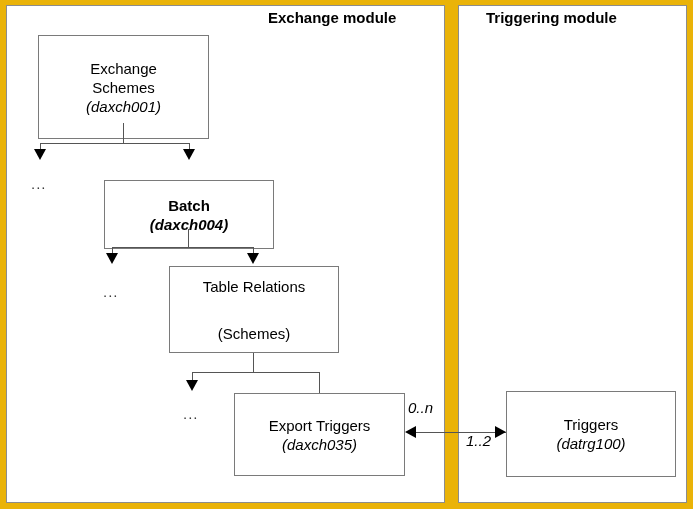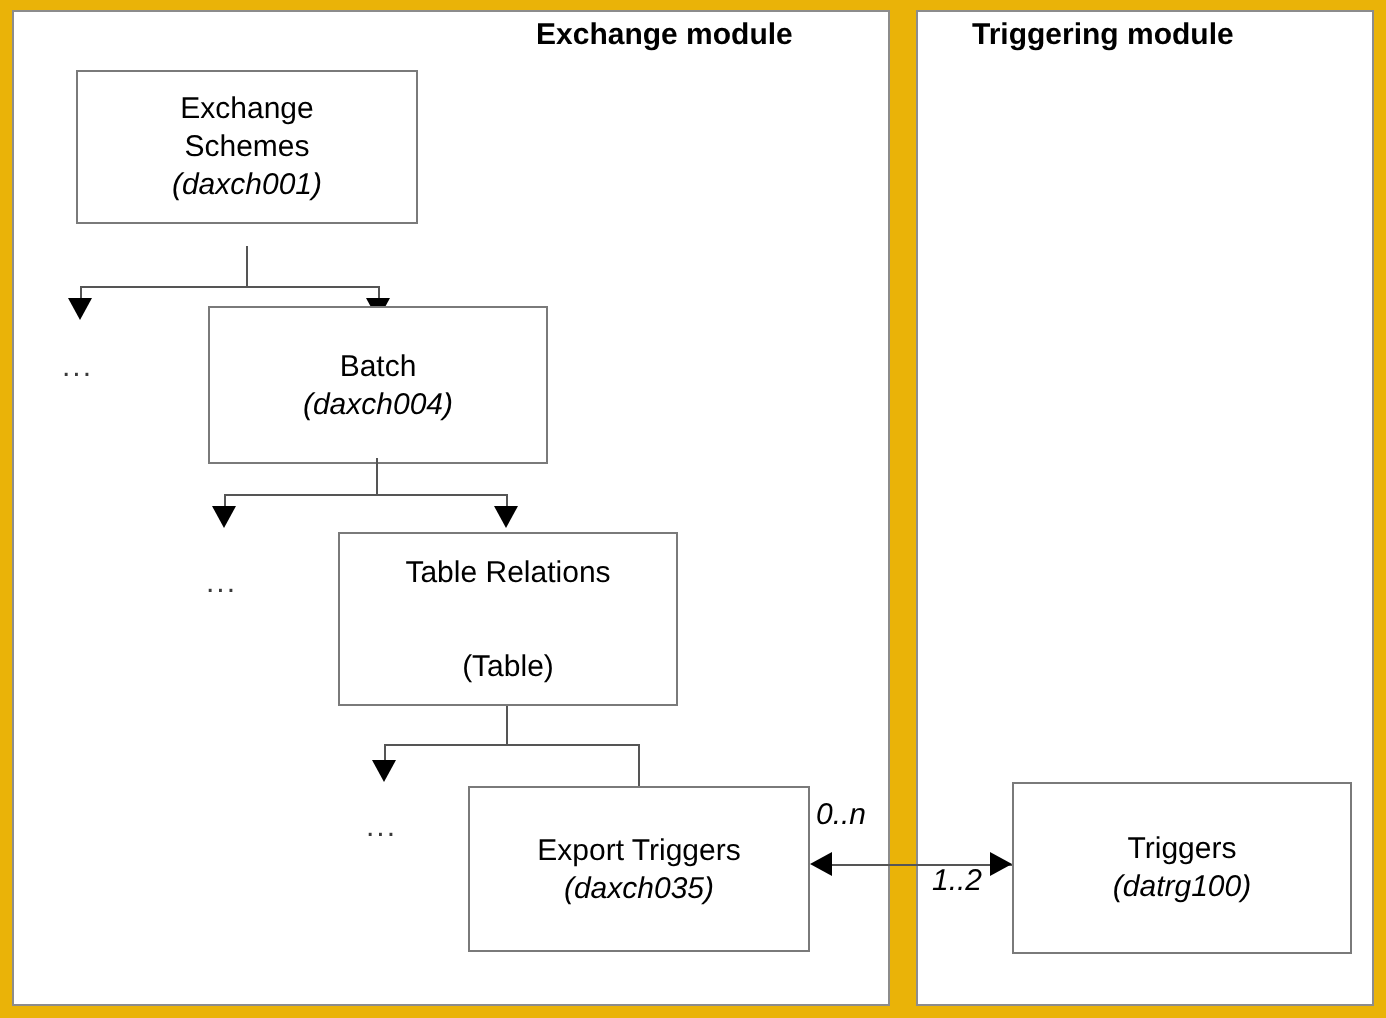--- a/index.html
+++ b/index.html
@@ -108,52 +108,52 @@
 <body>
 
 <div id="canvas">
 
   <div class="module-panel" style="left:6px; top:5px; width:439px; height:498px;"></div>
   <div class="module-title" style="left:268px; top:9px;">Exchange module</div>
 
   <div class="module-panel" style="left:458px; top:5px; width:229px; height:498px;"></div>
   <div class="module-title" style="left:486px; top:9px;">Triggering module</div>
 
-  <div class="ent-box" style="left:38px; top:35px; width:171px; height:77px;">
+  <div class="ent-box" style="left:38px; top:35px; width:171px; height:104px;">
     <div class="ent-name">Exchange</div>
     <div class="ent-name">Schemes</div>
     <div class="ent-code">(daxch001)</div>
   </div>
 
   <div class="ln-v" style="left:123px; top:123px; height:21px;"></div>
   <div class="ln-h" style="left:40px; top:143px; width:150px;"></div>
   <div class="ln-v" style="left:40px; top:143px; height:7px;"></div>
   <div class="arrow-down" style="left:34px; top:149px;"></div>
   <div class="ln-v" style="left:189px; top:143px; height:7px;"></div>
   <div class="arrow-down" style="left:183px; top:149px;"></div>
 
   <div class="ellipsis" style="left:31px; top:176px;">...</div>
 
-  <div class="ent-box" style="left:104px; top:153px; width:170px; height:79px;">
+  <div class="ent-box" style="left:104px; top:180px; width:170px; height:69px;font-weight:bold;">
     <div class="ent-name">Batch</div>
     <div class="ent-code">(daxch004)</div>
   </div>
 
   <div class="ln-v" style="left:188px; top:229px; height:19px;"></div>
   <div class="ln-h" style="left:112px; top:247px; width:142px;"></div>
   <div class="ln-v" style="left:112px; top:247px; height:7px;"></div>
   <div class="arrow-down" style="left:106px; top:253px;"></div>
   <div class="ln-v" style="left:253px; top:247px; height:7px;"></div>
   <div class="arrow-down" style="left:247px; top:253px;"></div>
 
   <div class="ellipsis" style="left:103px; top:284px;">...</div>
 
   <div class="ent-box" style="left:169px; top:266px; width:170px; height:87px;gap:28px;">
     <div class="ent-name">Table Relations</div>
-    <div class="ent-name">(Table)</div>
+    <div class="ent-name">(Schemes)</div>
   </div>
 
   <div class="ln-v" style="left:253px; top:353px; height:20px;"></div>
   <div class="ln-h" style="left:192px; top:372px; width:128px;"></div>
   <div class="ln-v" style="left:192px; top:372px; height:9px;"></div>
   <div class="arrow-down" style="left:186px; top:380px;"></div>
   <div class="ln-v" style="left:319px; top:372px; height:22px;"></div>
 
   <div class="ellipsis" style="left:183px; top:406px;">...</div>
 

